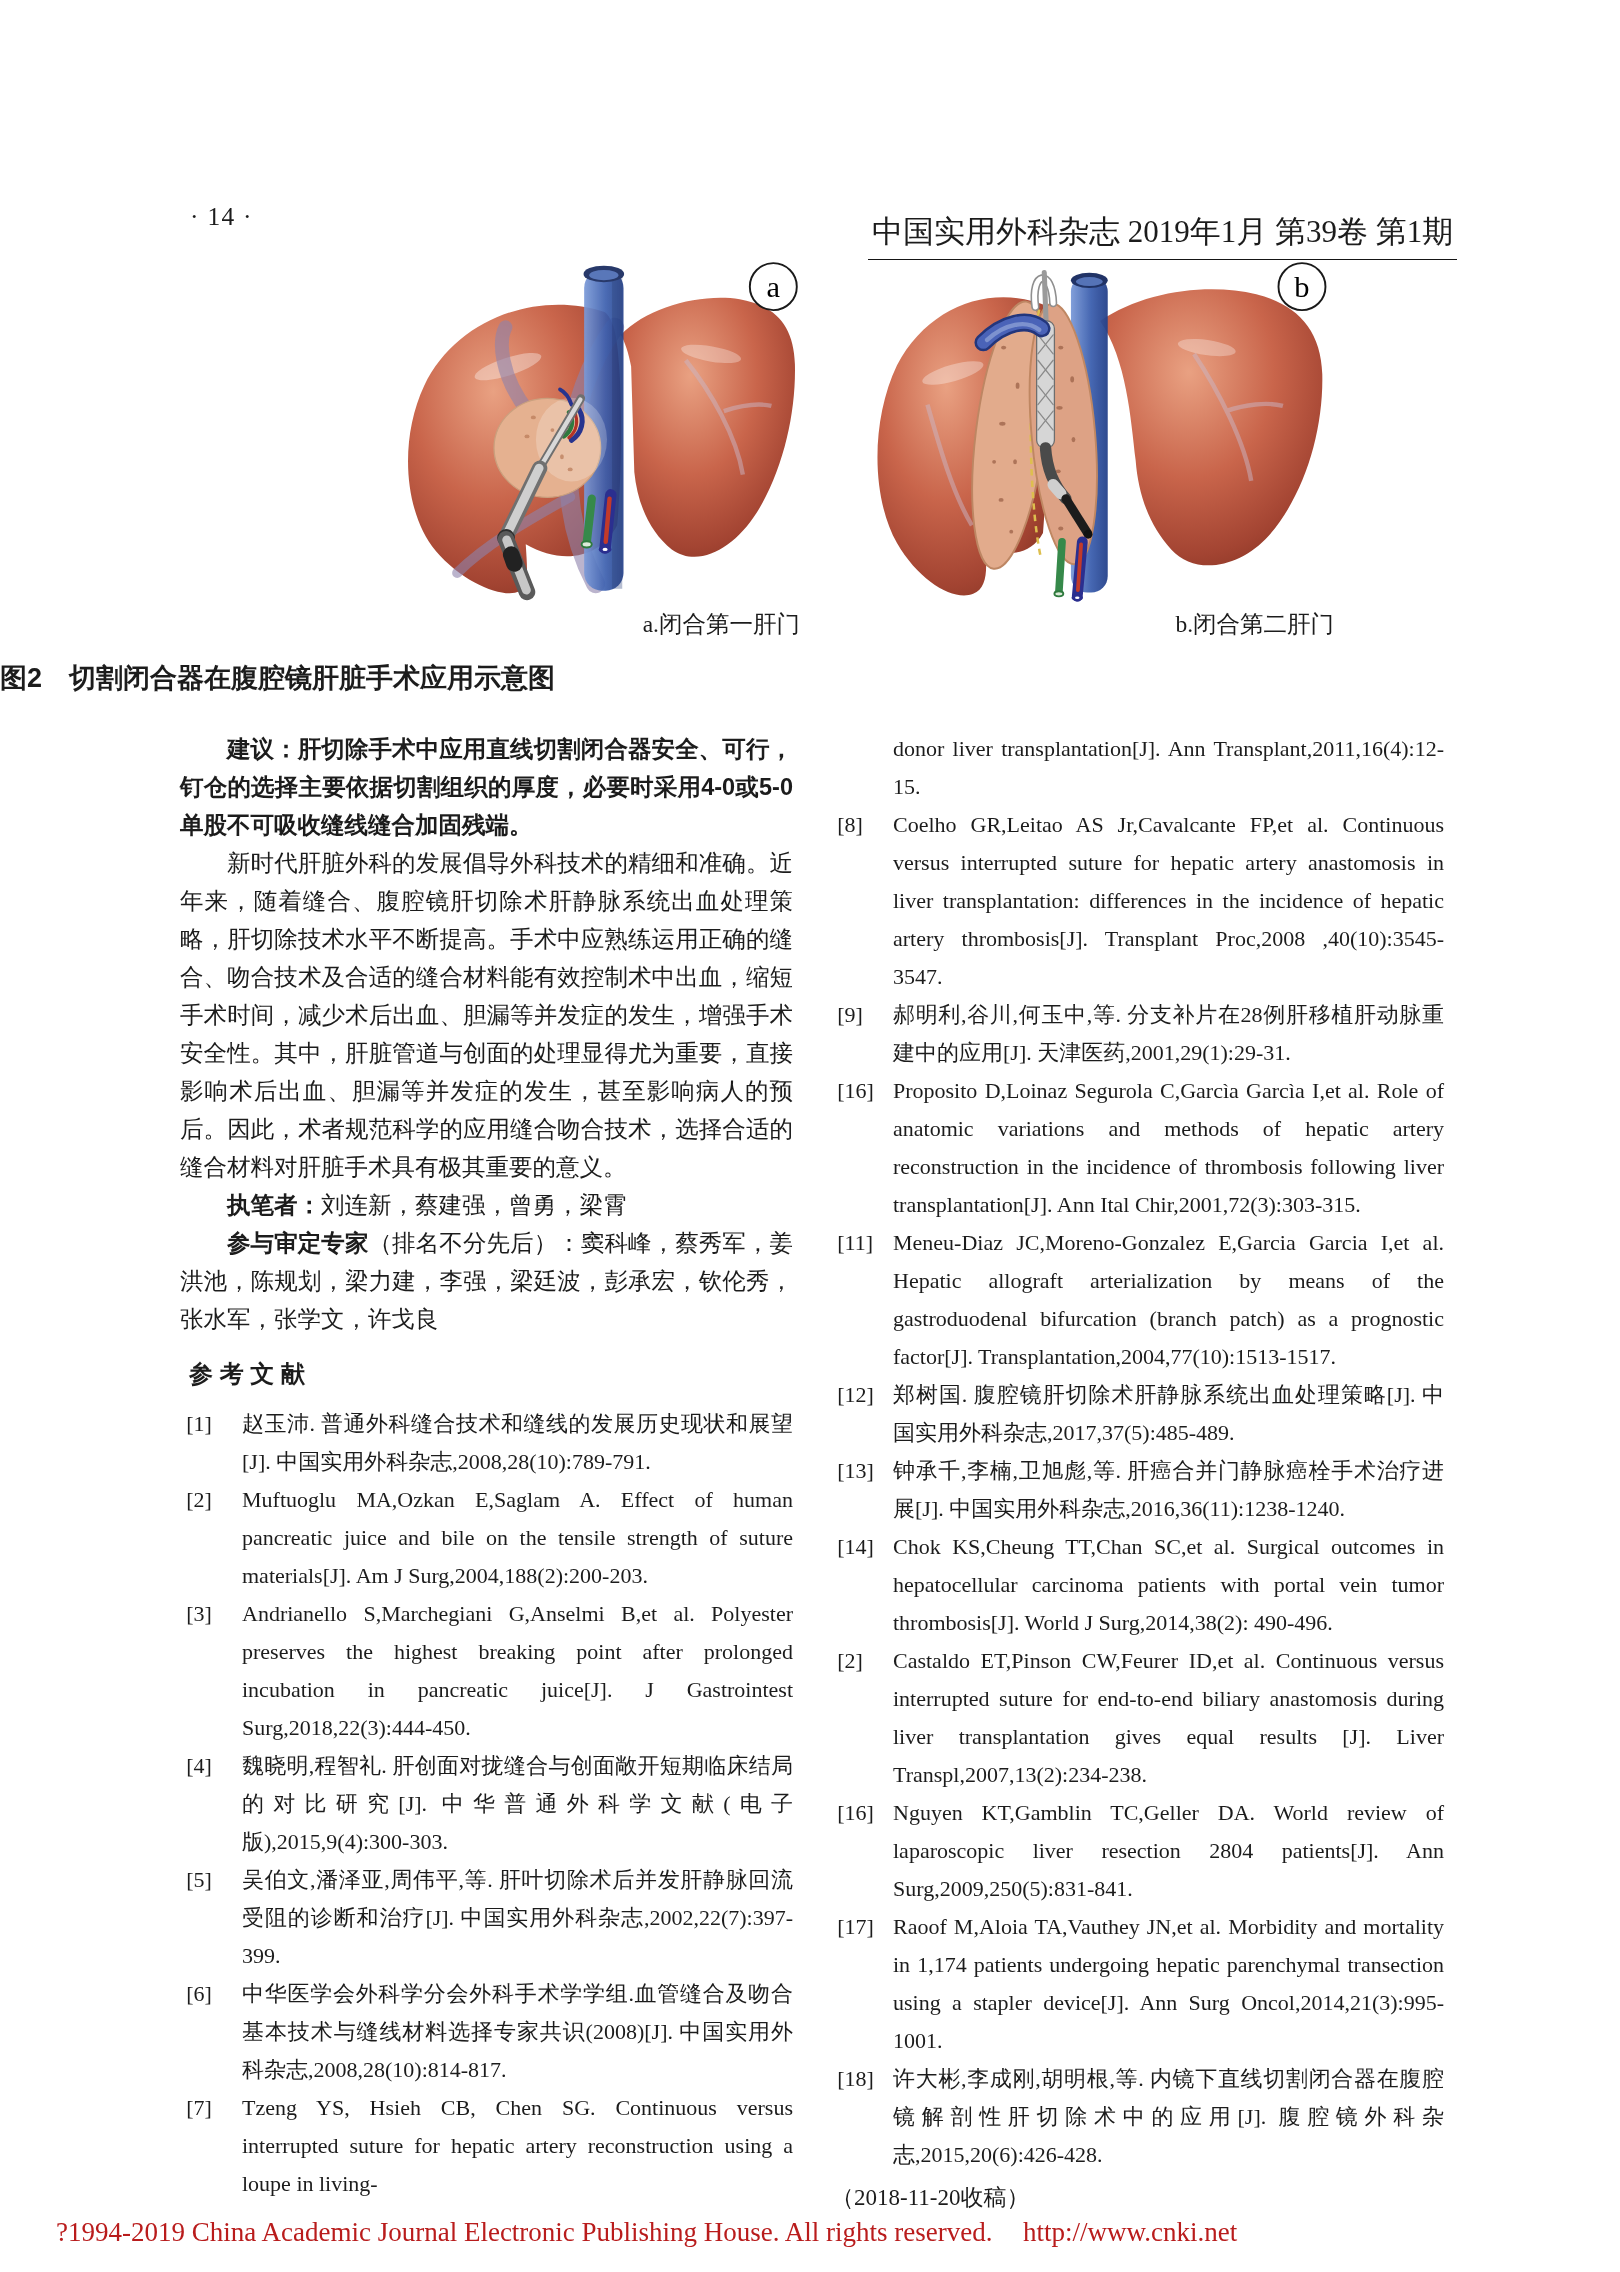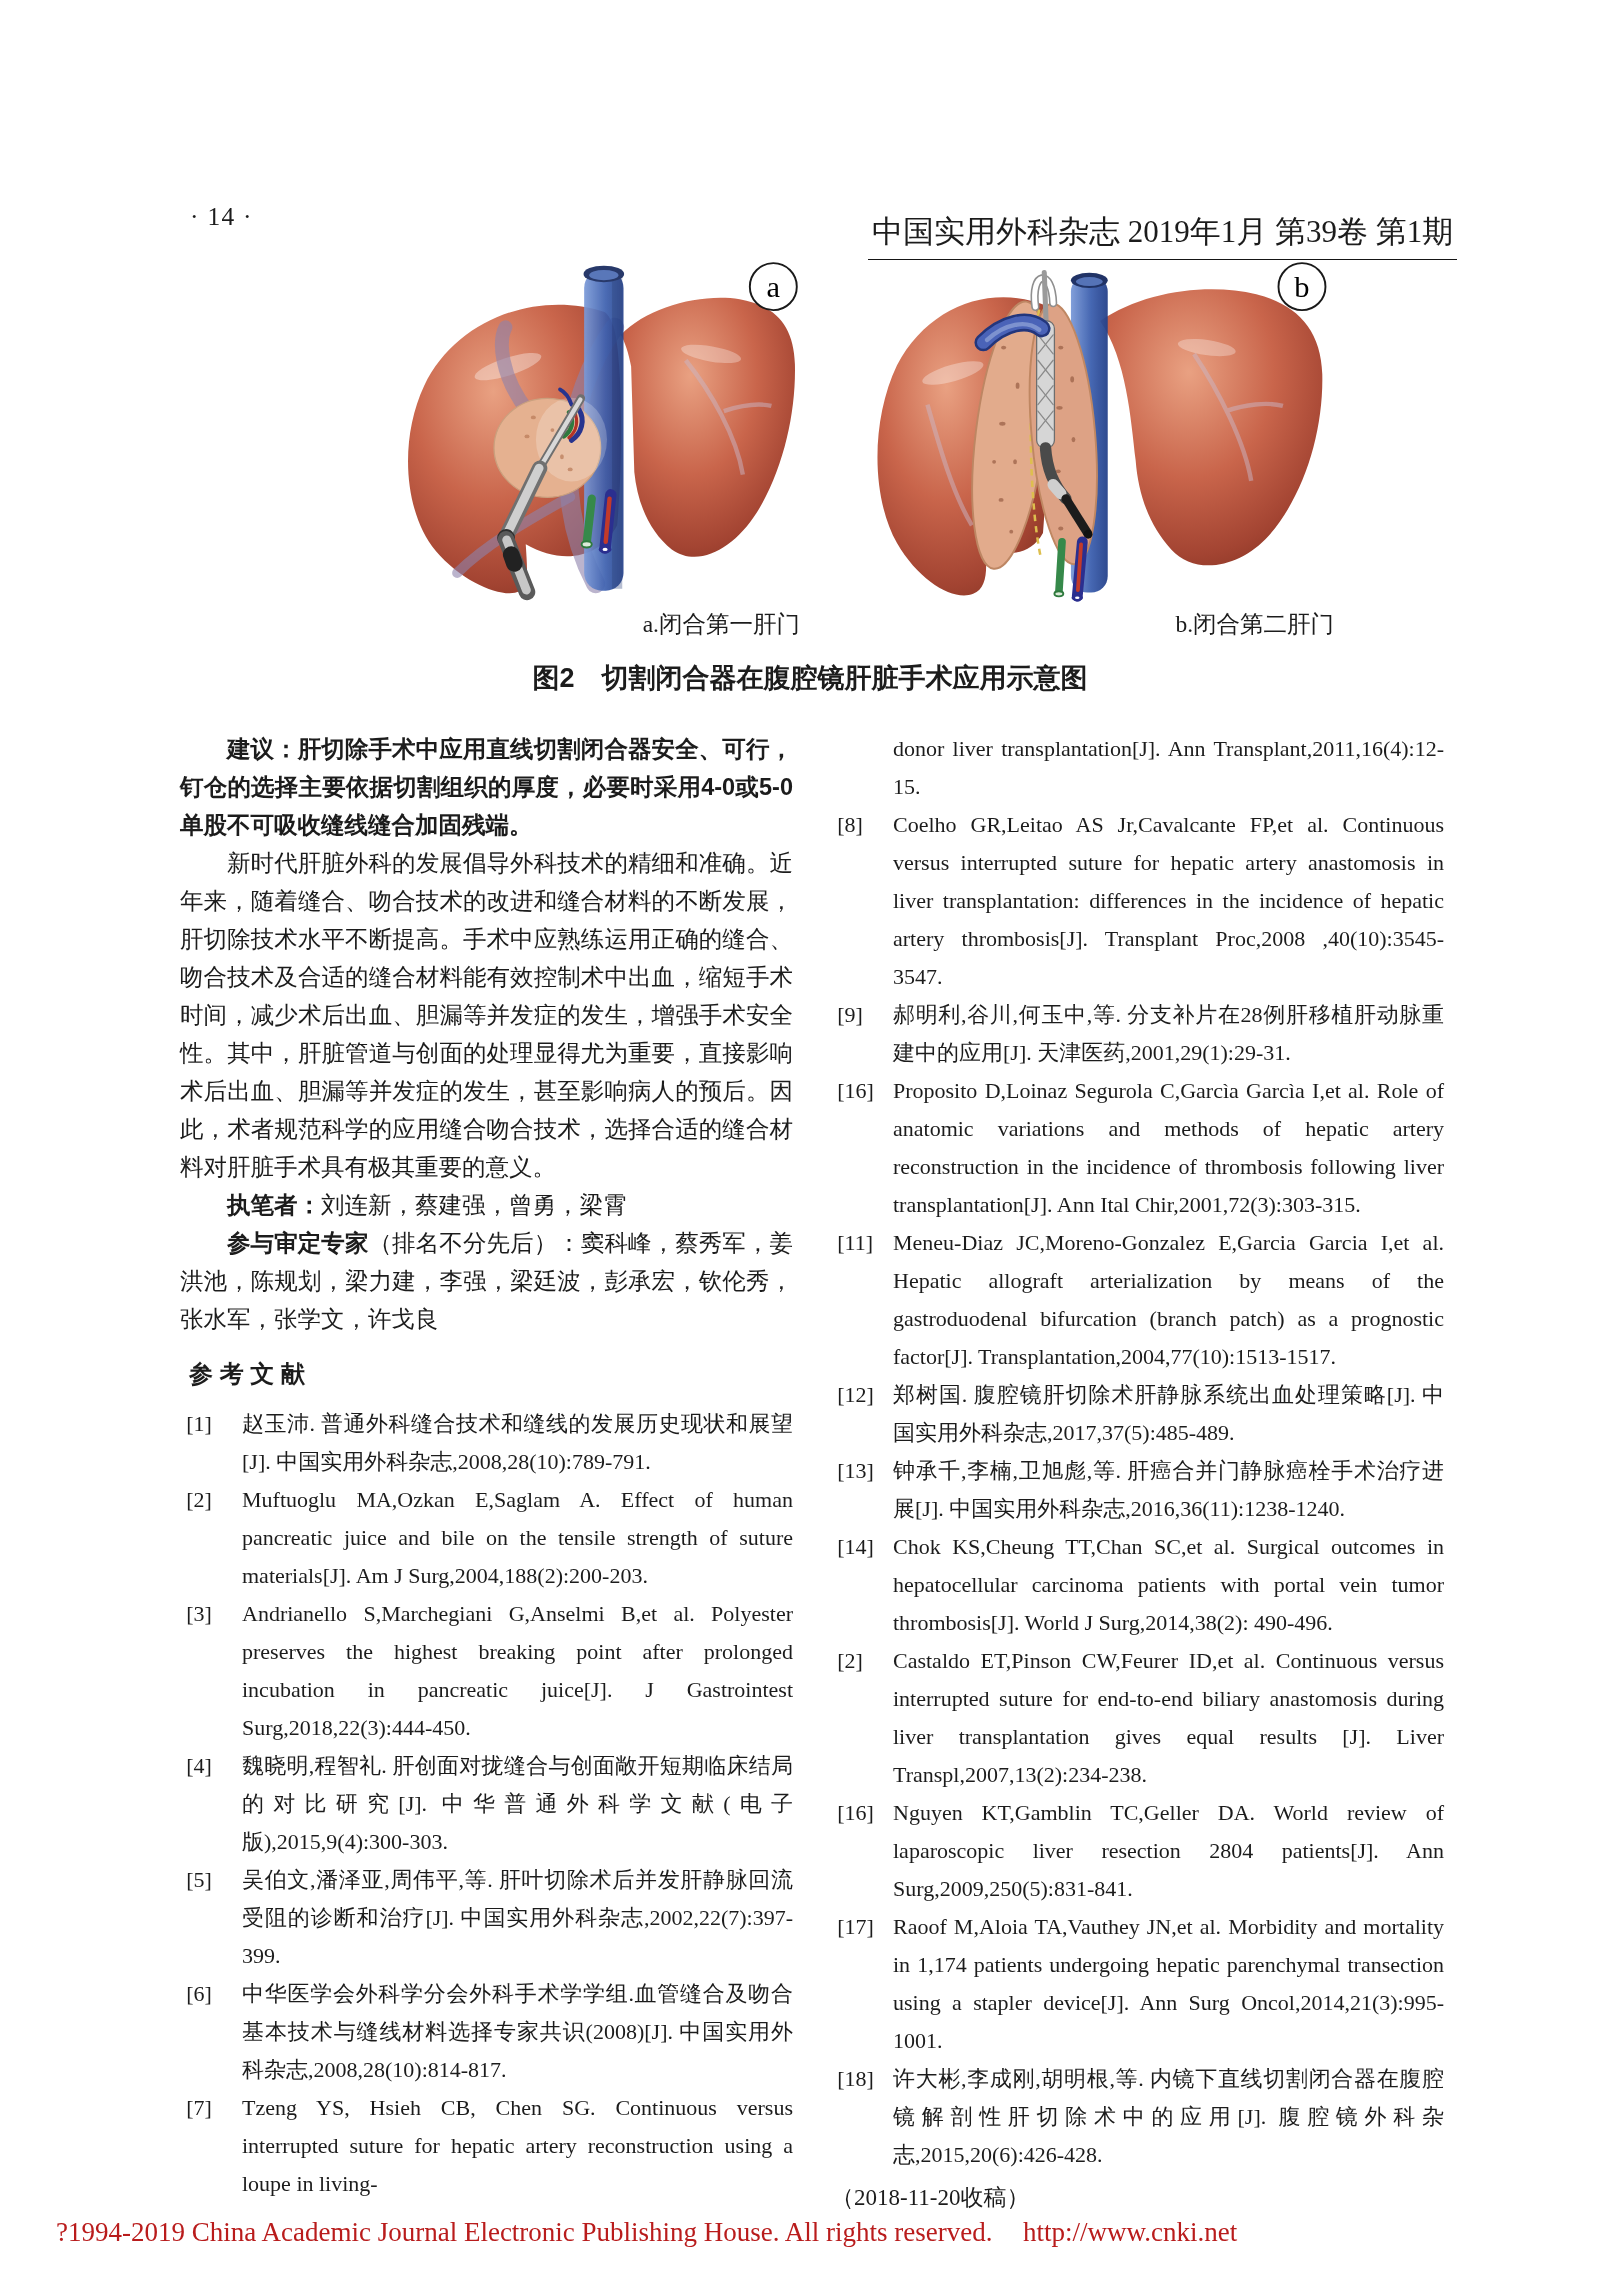--- a/index.html
+++ b/index.html
@@ -14,21 +14,21 @@
   .hdr-right{
     position:absolute;right:163px;top:211px;font-size:31px;
     padding:0 3.8px 6.3px 3.8px;border-bottom:1.9px solid #151515;
   }
   
   .fig-svg{position:absolute;}
   .panel-caption{position:absolute;top:608px;font-size:23.5px;text-align:right;}
   .cap-a{left:381px;width:419px;}
   .cap-b{left:851px;width:483px;}
   .fig2-caption{
-    position:absolute;top:660px;left:0;width:1620px;text-align:center;
+    position:absolute;top:660px;left:0;width:1620px;
     font-size:27px;font-weight:bold;
   }
   .fig2-caption .fig-label{font-family:"Liberation Sans","DejaVu Sans",sans-serif;margin-right:27px;}
   
   .col{
     position:absolute;top:730px;width:613px;
     font-size:23.5px;line-height:38px;text-align:justify;
   }
   .col-left{left:180px;}
   .col-right{left:831px;}
@@ -232,21 +232,21 @@
   </svg>
 
   <div class="panel-caption cap-a">a.闭合第一肝门</div>
   <div class="panel-caption cap-b">b.闭合第二肝门</div>
   <div class="fig2-caption">
     <span class="fig-label">图2</span><span>切割闭合器在腹腔镜肝脏手术应用示意图</span>
   </div>
 
   <div class="col col-left">
     <p class="para bold-hei">建议：肝切除手术中应用直线切割闭合器安全、可行，钉仓的选择主要依据切割组织的厚度，必要时采用4-0或5-0单股不可吸收缝线缝合加固残端。</p>
-    <p class="para">新时代肝脏外科的发展倡导外科技术的精细和准确。近年来，随着缝合、吻合技术的改进和缝合材料的不断发展，肝切除技术水平不断提高。手术中应熟练运用正确的缝合、吻合技术及合适的缝合材料能有效控制术中出血，缩短手术时间，减少术后出血、胆漏等并发症的发生，增强手术安全性。其中，肝脏管道与创面的处理显得尤为重要，直接影响术后出血、胆漏等并发症的发生，甚至影响病人的预后。因此，术者规范科学的应用缝合吻合技术，选择合适的缝合材料对肝脏手术具有极其重要的意义。</p>
+    <p class="para">新时代肝脏外科的发展倡导外科技术的精细和准确。近年来，随着缝合、腹腔镜肝切除术肝静脉系统出血处理策略，肝切除技术水平不断提高。手术中应熟练运用正确的缝合、吻合技术及合适的缝合材料能有效控制术中出血，缩短手术时间，减少术后出血、胆漏等并发症的发生，增强手术安全性。其中，肝脏管道与创面的处理显得尤为重要，直接影响术后出血、胆漏等并发症的发生，甚至影响病人的预后。因此，术者规范科学的应用缝合吻合技术，选择合适的缝合材料对肝脏手术具有极其重要的意义。</p>
     <p class="para"><span class="bold-hei">执笔者：</span><span>刘连新，蔡建强，曾勇，梁霄</span></p>
     <p class="para"><span class="bold-hei">参与审定专家</span><span>（排名不分先后）：</span><span>窦科峰，蔡秀军，姜洪池，陈规划，梁力建，李强，梁廷波，彭承宏，钦伦秀，张水军，张学文，许戈良</span></p>
     <h3 class="ref-heading">参 考 文 献</h3>
     <div class="refs">
 
     <div class="ref">
         <span class="num">[1]</span><span class="txt">赵玉沛. 普通外科缝合技术和缝线的发展历史现状和展望[J]. 中国实用外科杂志,2008,28(10):789-791.</span>
       </div>
         <div class="ref">
         <span class="num">[2]</span><span class="txt">Muftuoglu MA,Ozkan E,Saglam A. Effect of human pancreatic juice and bile on the tensile strength of suture materials[J]. Am J Surg,2004,188(2):200-203.</span>

